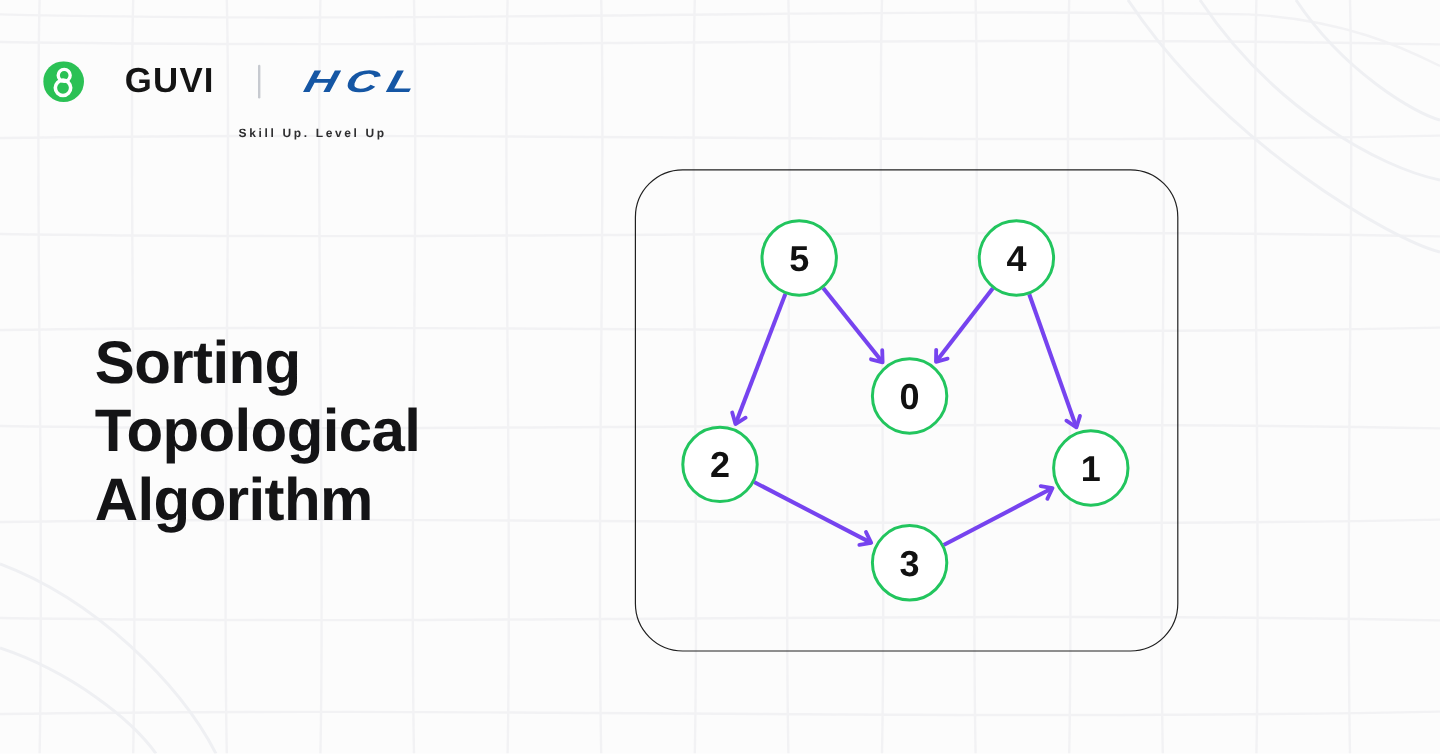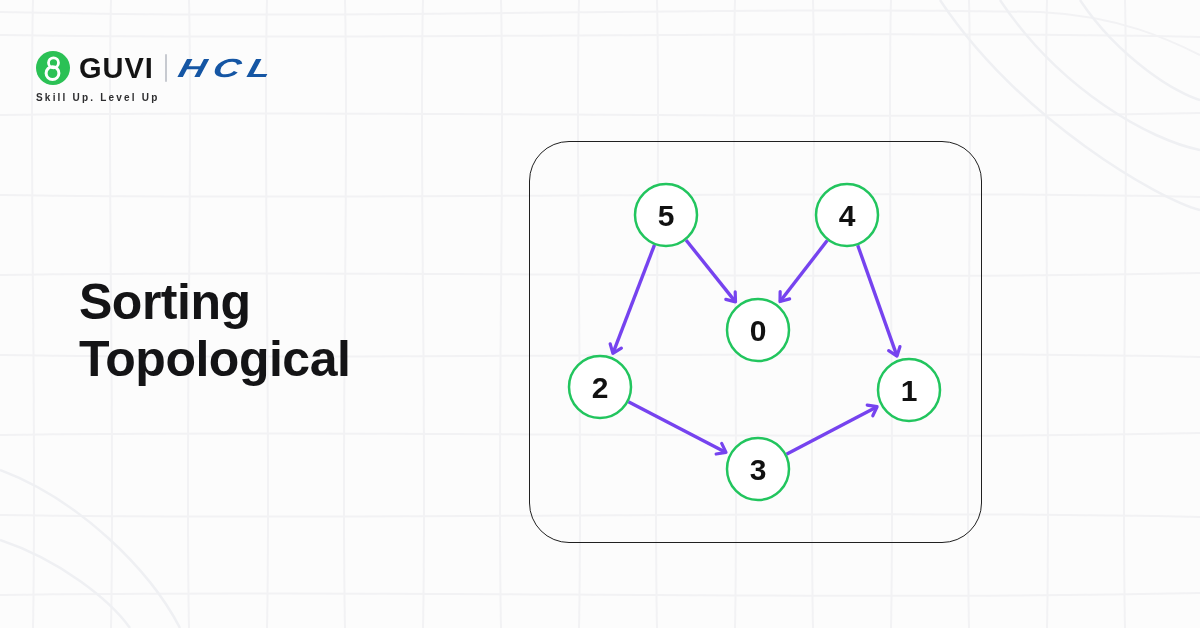--- a/index.html
+++ b/index.html
@@ -10,41 +10,41 @@
     position:relative;
     width:1200px; height:628px;
     background:#fcfcfc;
     overflow:hidden;
   }
 
   .bg-grid { position:absolute; left:0; top:0; width:1200px; height:628px; }
 
   
   .brand { position:absolute; left:36px; top:51px; }
-  .brand-row { display:flex; align-items:center; }
+  .brand-row { display:flex; align-items:center;gap:25px; }
   .guvi-icon { width:34px; height:34px; display:inline-block; }
   .guvi-word {
     font-size:29px; font-weight:700; color:#141414;
     letter-spacing:1px; margin-left:9px;
   }
   .logo-divider {
     width:2px; height:28px; background:#c7cad0;
     margin:0 12px 0 11px; border-radius:1px;
   }
   .hcl-word {
     font-size:26px; font-weight:700; font-style:italic;
     letter-spacing:5px;
     transform:scaleX(1.45) skewX(-10deg);
     transform-origin:left center;
     display:inline-block;
   }
   .tagline {
-    margin-top:7px;
+    margin-top:21px;
     font-size:10px; font-weight:700;
-    letter-spacing:2.2px; color:#2e2e30;
+    letter-spacing:2.2px; color:#2e2e30;text-align:right;
   }
 
   
   .title {
     position:absolute; left:79px; top:274px;
     font-size:50px; line-height:57px; font-weight:700;
     letter-spacing:-0.5px;
   }
   .title span { display:block; }
 
@@ -110,20 +110,21 @@
       <span class="guvi-word" style="color: rgb(20, 20, 20);">GUVI</span>
       <span class="logo-divider"></span>
       <span class="hcl-word" id="hcl-word" style="color: rgb(21, 86, 164);">HCL</span>
     </div>
     <div class="tagline" style="color: rgb(46, 46, 48);">Skill Up. Level Up</div>
   </header>
 
   <h1 class="title" id="page-title" style="color: rgb(20, 20, 22);">
     <span>Sorting</span>
     <span>Topological</span>
+    <span>Algorithm</span>
   </h1>
 
   <div class="card" id="graph-card">
     <svg id="graph-svg" width="453" height="402" viewBox="0 0 453 402">
         <defs>
           <marker id="arrowhead" markerUnits="userSpaceOnUse" markerWidth="20" markerHeight="20" viewBox="0 0 20 20" refX="13" refY="10" orient="auto">
             <polyline points="5,4 13,10 5,16" fill="none" stroke="#7643ef" stroke-width="3.2" stroke-linecap="round" stroke-linejoin="round"></polyline>
           </marker>
         </defs>
         <line x1="124.5" y1="102.9" x2="82.9" y2="211.4" stroke="#7643ef" stroke-width="3.4" marker-end="url(#arrowhead)"></line>

